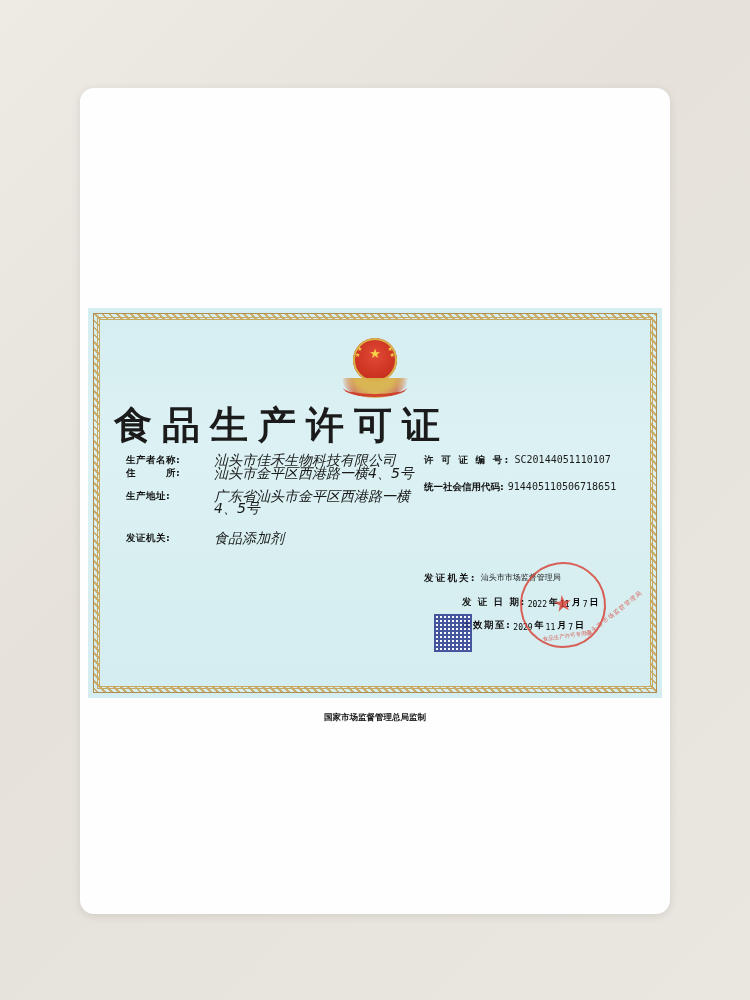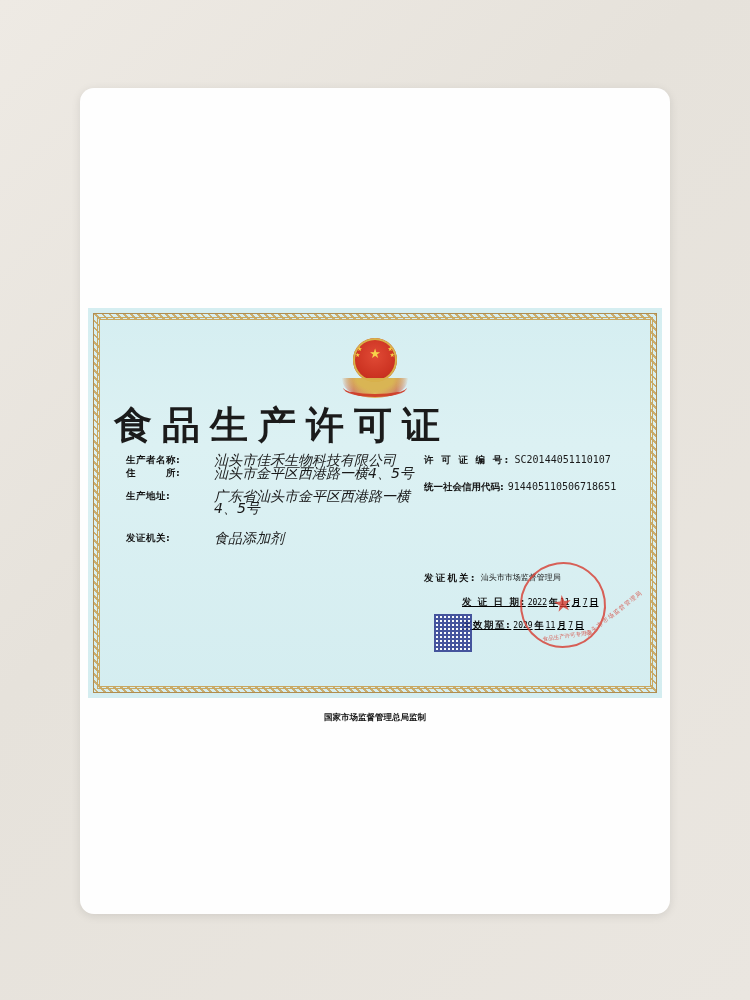--- a/index.html
+++ b/index.html
@@ -225,24 +225,23 @@
   .issuer {
     position: absolute;
     left: 320px;
     top: 248px;
     width: 230px;
   }
   .issuer .r-row { margin-bottom: 11px; }
   .issuer .r-val { font-family: "DejaVu Sans", sans-serif; font-size: 8px; }
   .date-row {
     display: flex;
-    align-items: center;
+    align-items: flex-end;
     margin-bottom: 10px;
     padding-left: 38px;
-    text-decoration: underline;
   }
   .date-row .r-lbl { letter-spacing: 1.5px; }
   .date-num {
     font-family: "DejaVu Sans Mono", monospace;
     font-size: 8px;
     padding: 0 2px;
   }
   .date-unit { font-size: 9px; font-weight: bold; }
   
   .qr {

